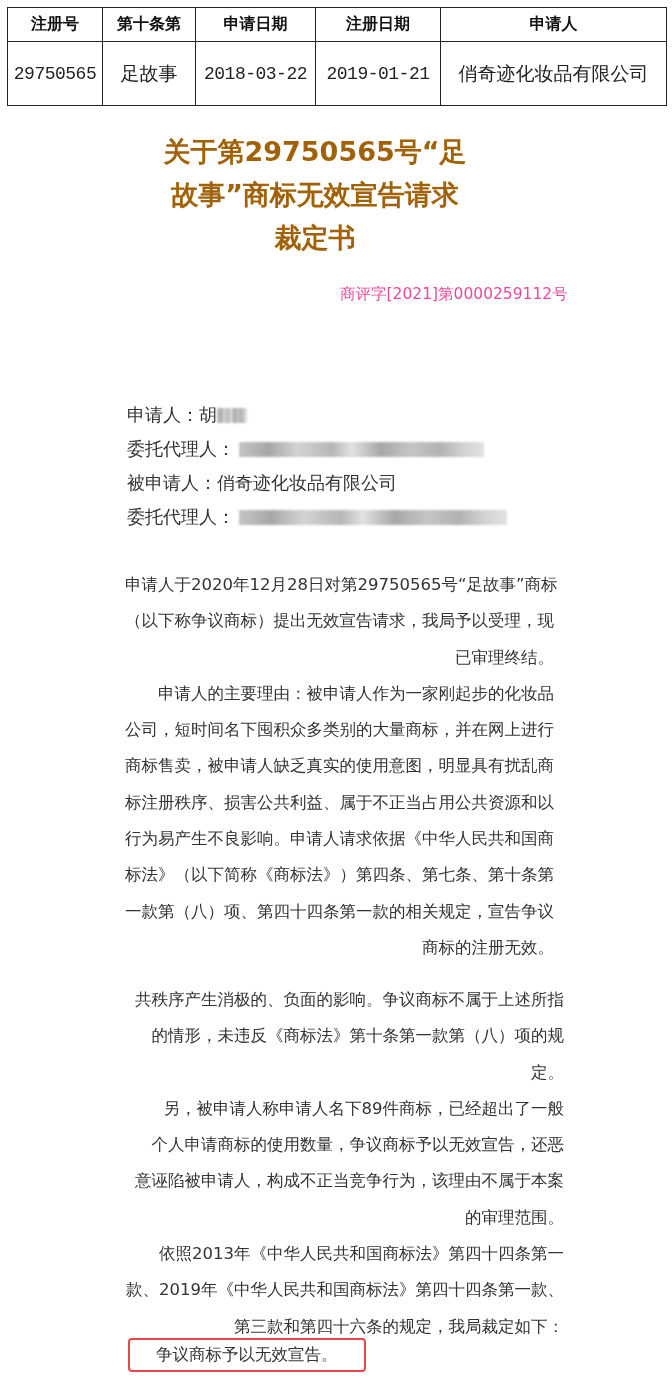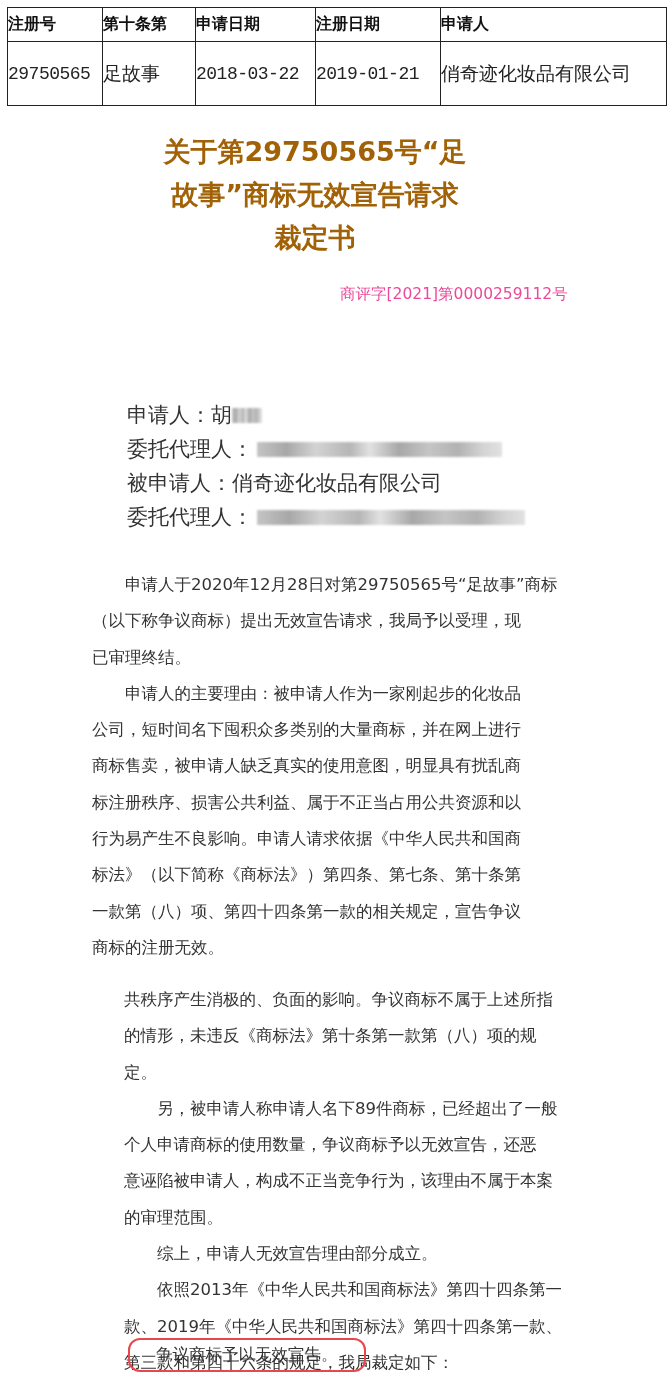--- a/index.html
+++ b/index.html
@@ -18,21 +18,21 @@
     .info-table {
       position: absolute;
       left: 7px;
       top: 7px;
       width: 659px;
       border-collapse: collapse;
       table-layout: fixed;
     }
     .info-table th, .info-table td {
       border: 1.5px solid #222;
-      text-align: left;
+      text-align: center;
       color: #111;
       padding: 0;
     }
     .info-table th {
       height: 33px;
       font-size: 16px;
       font-weight: bold;
     }
     .info-table td {
       height: 63px;
@@ -63,21 +63,21 @@
       left: 340px;
       top: 284px;
       font-size: 15.5px;
       color: #ec4899;
       white-space: nowrap;
     }
     .parties {
       position: absolute;
       left: 127px;
       top: 398px;
-      font-size: 21px;
+      font-size: 18px;
       line-height: 34px;
       color: #333;
     }
     .party-row { white-space: nowrap; display: flex; align-items: center; }
     .blur {
       display: inline-block;
       height: 15px;
       background: linear-gradient(90deg, #bbb 0%, #999 12%, #ccc 24%, #aaa 38%, #ddd 46%, #999 58%, #bbb 70%, #a5a5a5 82%, #ccc 92%, #ddd 100%);
       filter: blur(1.2px);
       opacity: 0.85;
@@ -98,29 +98,29 @@
     .sec1 {
       left: 92px;
       top: 567px;
       width: 462px;
     }
     .sec2 {
       left: 124px;
       top: 982px;
       width: 440px;
     }
-    .line { white-space: nowrap; display: block; }
+    .line { white-space: nowrap; display: block; text-align: right; }
     .verdict-box {
       position: absolute;
       left: 128px;
       top: 1338px;
       width: 208px;
       height: 30px;
       border: 2.5px solid #e8474d;
-      border-radius: 12px;
+      border-radius: 4px;
       font-size: 16.5px;
       line-height: 30px;
       color: #333;
       padding-left: 26px;
       box-sizing: content-box;
       white-space: nowrap;
     }
   </style>
 </head>
 <body>
@@ -205,23 +205,20 @@
     <span class="line">的情形，未违反《商标法》第十条第一款第（八）项的规</span>
     <span class="line">定。</span>
   </p>
   <p class="no-indent">
     <span class="line" style="padding-left:2em">另，被申请人称申请人名下89件商标，已经超出了一般</span>
     <span class="line">个人申请商标的使用数量，争议商标予以无效宣告，还恶</span>
     <span class="line">意诬陷被申请人，构成不正当竞争行为，该理由不属于本案</span>
     <span class="line">的审理范围。</span>
   </p>
   <p class="no-indent">
-    <span class="line" style="padding-left:2em">综上，申请人无效宣告理由部分成立。</span>
-  </p>
-  <p class="no-indent">
     <span class="line" style="padding-left:2em">依照2013年《中华人民共和国商标法》第四十四条第一</span>
     <span class="line">款、2019年《中华人民共和国商标法》第四十四条第一款、</span>
     <span class="line">第三款和第四十六条的规定，我局裁定如下：</span>
   </p>
 </div>
 
 <div class="verdict-box">
   <span>争议商标予以无效宣告。</span>
 </div>
 

